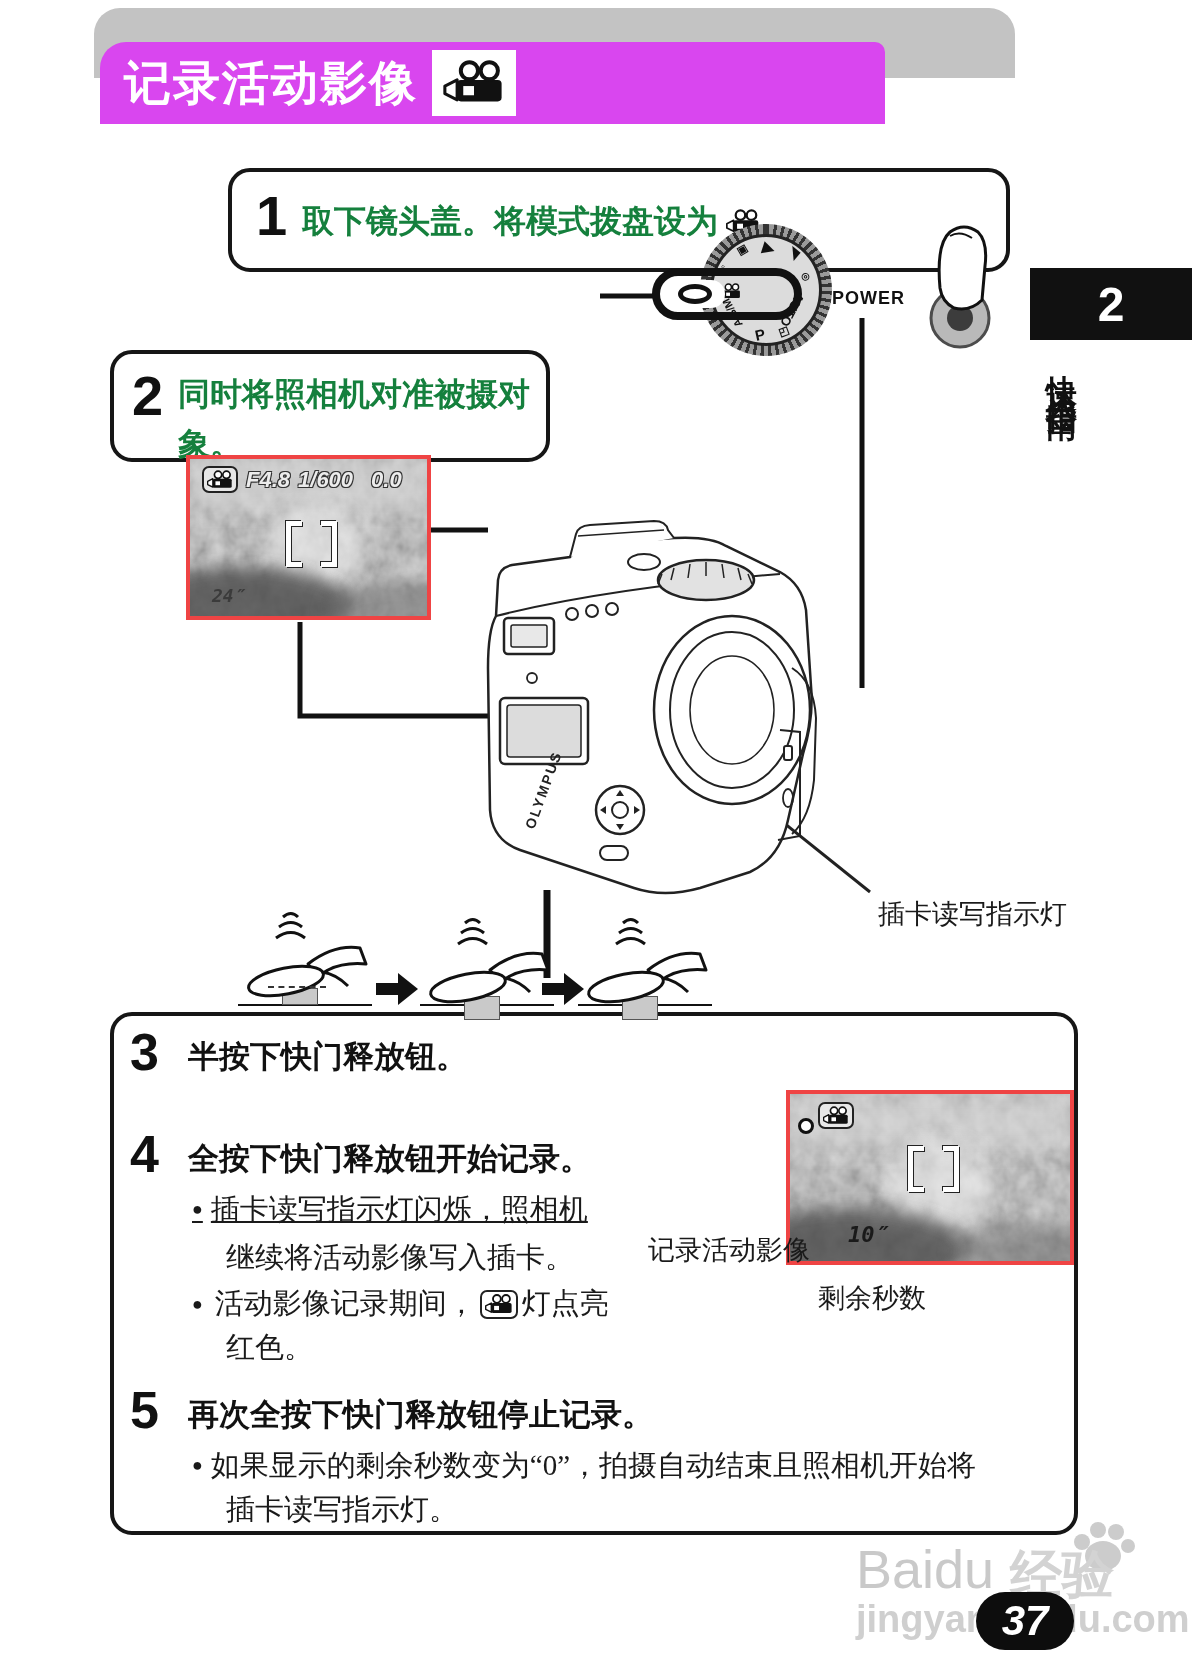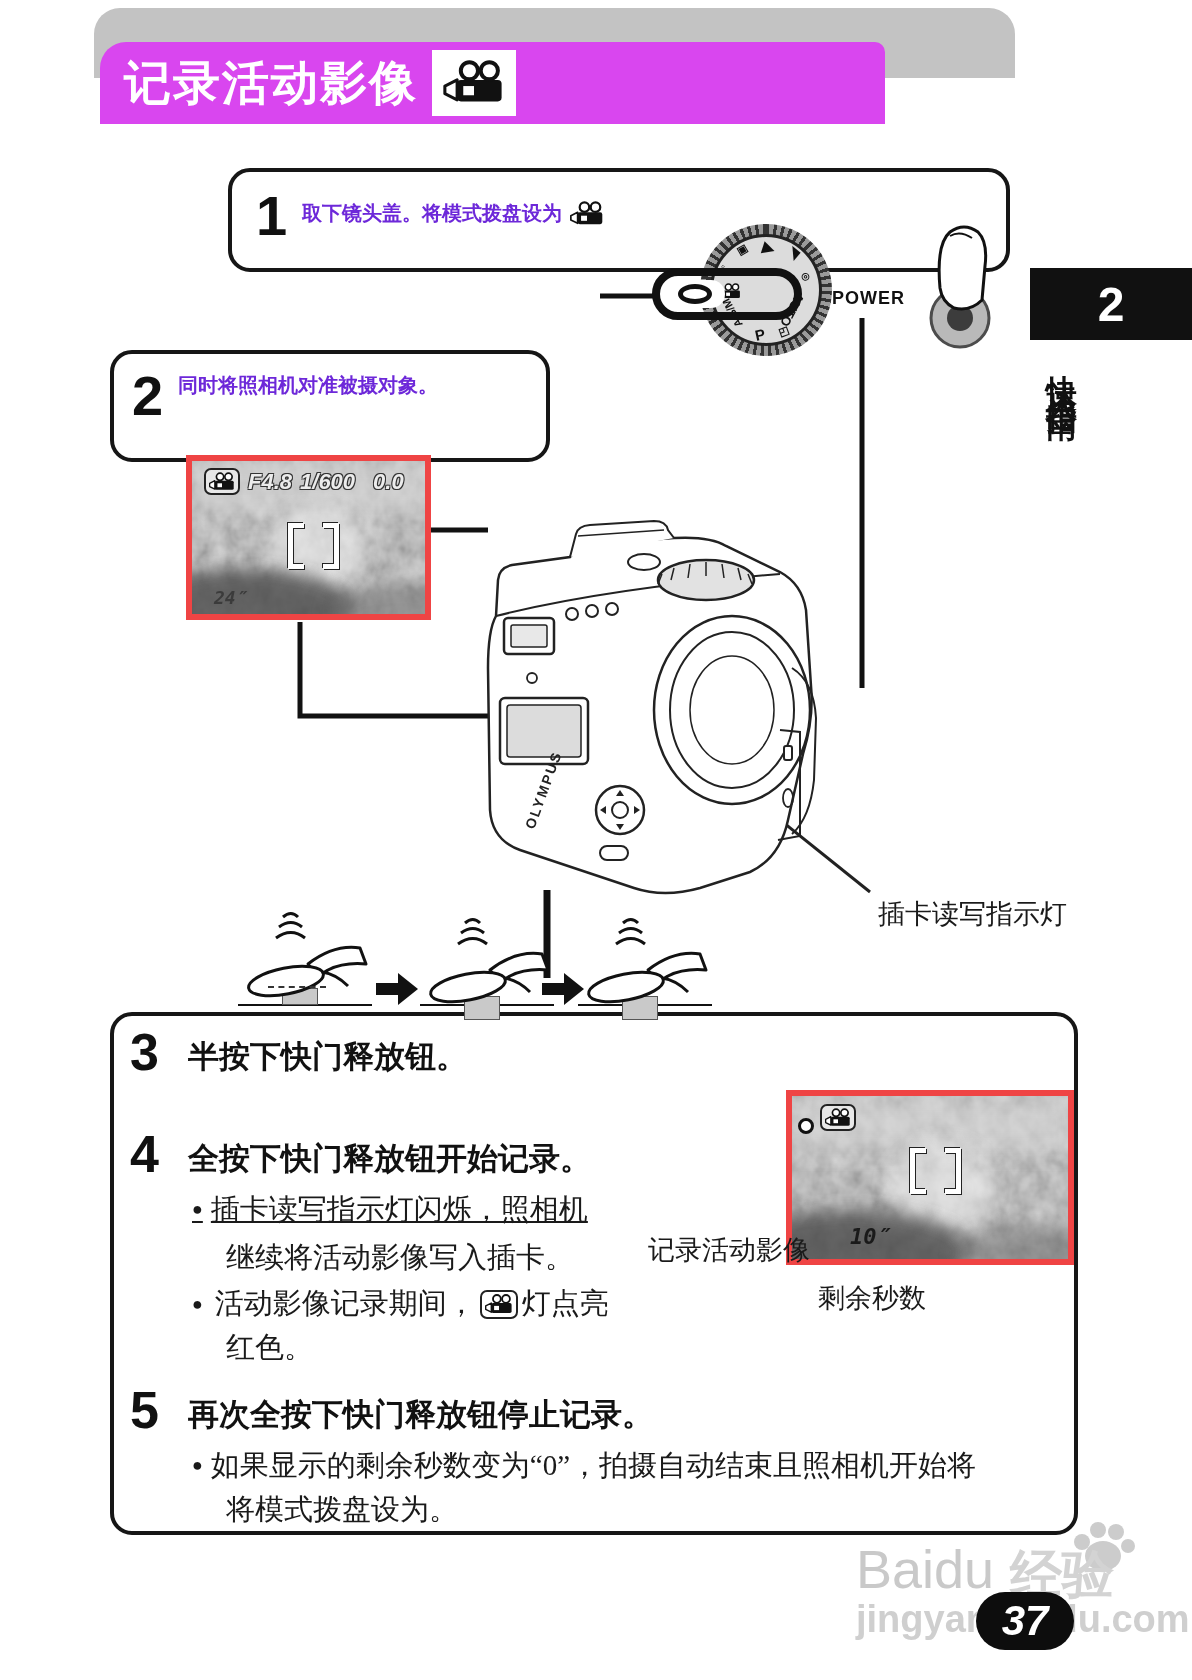--- a/index.html
+++ b/index.html
@@ -14,21 +14,21 @@
     border-radius:26px 26px 0 0; }
   .hdr-bar { left:100px; top:42px; width:785px; height:82px; background:#d946ef;
     border-radius:26px 10px 0 0; display:flex; align-items:center; }
   .hdr-title { color:#fff; font-size:47px; font-weight:900; letter-spacing:2px;
     margin-left:24px; }
   .hdr-icon-box { width:84px; height:66px; background:#fff; margin-left:14px;
     display:flex; align-items:center; justify-content:center; }
   
   .rbox { border:4px solid #161616; border-radius:22px; background:#fff; }
   .stepnum { font-size:56px; font-weight:900; color:#111; line-height:1; }
-  .steptext { font-size:20px; font-weight:700; color:#6d28d9; }
+  .steptext { font-size:32px; font-weight:700; color:#15803d; }
   .btext { font-family:"Liberation Serif", serif; font-size:29px; color:#1a1a1a; }
   .bullet::before { content:"●"; font-size:0.62em; margin-right:8px; vertical-align:4px; }
   .stitle { font-size:31px; font-weight:800; color:#111; }
   
   .tab2 { left:1030px; top:268px; width:162px; height:72px; background:#111;
     color:#fff; font-size:48px; font-weight:900; display:flex; align-items:center;
     justify-content:center; }
   .chapter { left:1040px; top:350px; writing-mode:vertical-rl; font-size:31px;
     font-weight:600; letter-spacing:7px; color:#111; }
   
@@ -38,21 +38,21 @@
   .dial-face { width:112px; height:112px; border-radius:50%; background:#dcdcdc;
     border:3px solid #222; position:relative; }
   .dial-t { position:absolute; font-weight:800; color:#111; }
   .callout { left:652px; top:268px; width:150px; height:52px; border:8px solid #111;
     border-radius:26px; z-index:4; }
   .callout-cap { position:absolute; left:5px; top:4px; width:60px; height:28px;
     background:#fff; border-radius:14px; display:flex; align-items:center; justify-content:center;}
   .callout-oval { width:34px; height:20px; border:5px solid #111; border-radius:50%; }
   .power-lbl { left:832px; top:288px; font-size:18px; font-weight:800; letter-spacing:1px; color:#111;}
   
-  .lcd { border:6px solid #ef4444; overflow:hidden; background:#b5b5b5; }
+  .lcd { border:4px solid #ef4444; overflow:hidden; background:#b5b5b5; }
   .lcd svg.noise { position:absolute; left:0; top:0; }
   .hud { position:absolute; left:12px; top:7px; display:flex; align-items:center; gap:8px;
     color:#ececec; font-size:22px; font-weight:800; font-style:italic;
     text-shadow:-1px -1px 0 #333,1px -1px 0 #333,-1px 1px 0 #333,1px 1px 0 #333; }
   .icon-chip { width:36px; height:27px; border:2px solid #222; border-radius:7px;
     background:rgba(240,240,240,.75); display:flex; align-items:center; justify-content:center; }
   .bracket { position:absolute; width:16px; height:46px; }
   .bracket.l { border-left:5px solid #fff; border-top:5px solid #fff; border-bottom:5px solid #fff;
     filter:drop-shadow(1px 1px 0 #222) drop-shadow(-1px -1px 0 #222); }
   .bracket.r { border-right:5px solid #fff; border-top:5px solid #fff; border-bottom:5px solid #fff;
@@ -296,21 +296,21 @@
           <use href="#movie-cam"></use>
         </svg>
     </span>
     <span>灯点亮</span>
   </div>
   <span class="abs btext" style="left:226px;top:1328px;z-index:3;">红色。</span>
 
   <span class="abs stepnum" style="left:130px;top:1384px;font-size:52px;z-index:3;">5</span>
   <span class="abs stitle" style="left:188px;top:1394px;z-index:3;">再次全按下快门释放钮停止记录。</span>
   <span class="abs btext bullet" style="left:192px;top:1446px;z-index:3;white-space:nowrap;">如果显示的剩余秒数变为“0”，拍摄自动结束且照相机开始将</span>
-  <span class="abs btext" style="left:226px;top:1490px;z-index:3;">将模式拨盘设为。</span>
+  <span class="abs btext" style="left:226px;top:1490px;z-index:3;">插卡读写指示灯。</span>
 
   <div class="abs lcd" style="left:786px;top:1090px;width:288px;height:175px;z-index:3;">
     <svg class="noise" width="284" height="171">
       <defs>
         <filter id="nz2" x="0" y="0" width="100%" height="100%">
           <feTurbulence type="fractalNoise" baseFrequency="0.055 0.05" numOctaves="3" seed="23"></feTurbulence>
           <feColorMatrix type="saturate" values="0"></feColorMatrix>
           <feComponentTransfer>
               <feFuncA type="linear" slope="0" intercept="0.55"></feFuncA>
             </feComponentTransfer>

